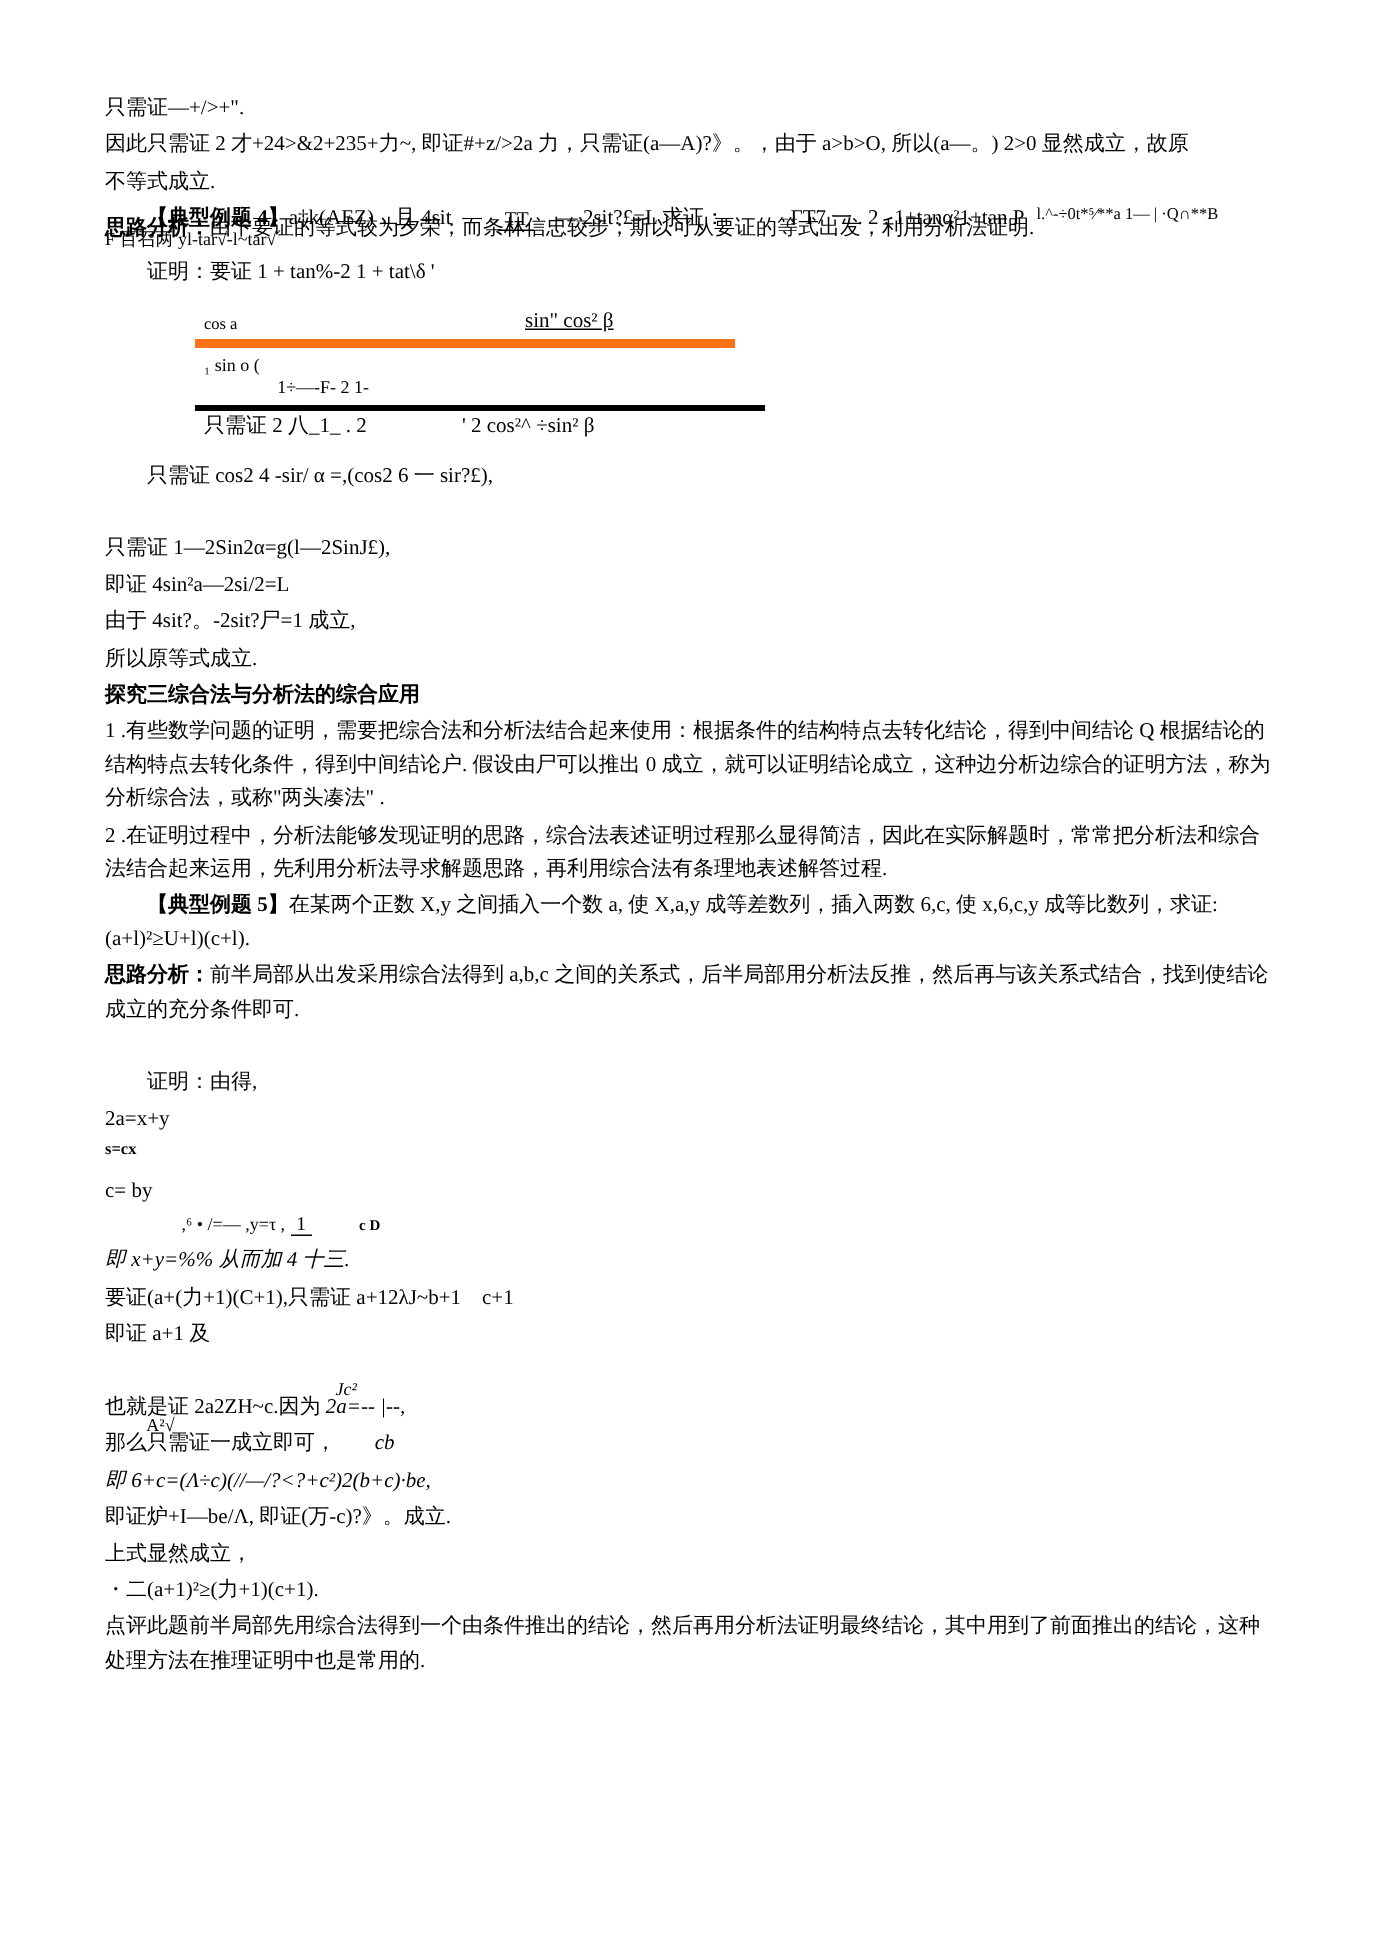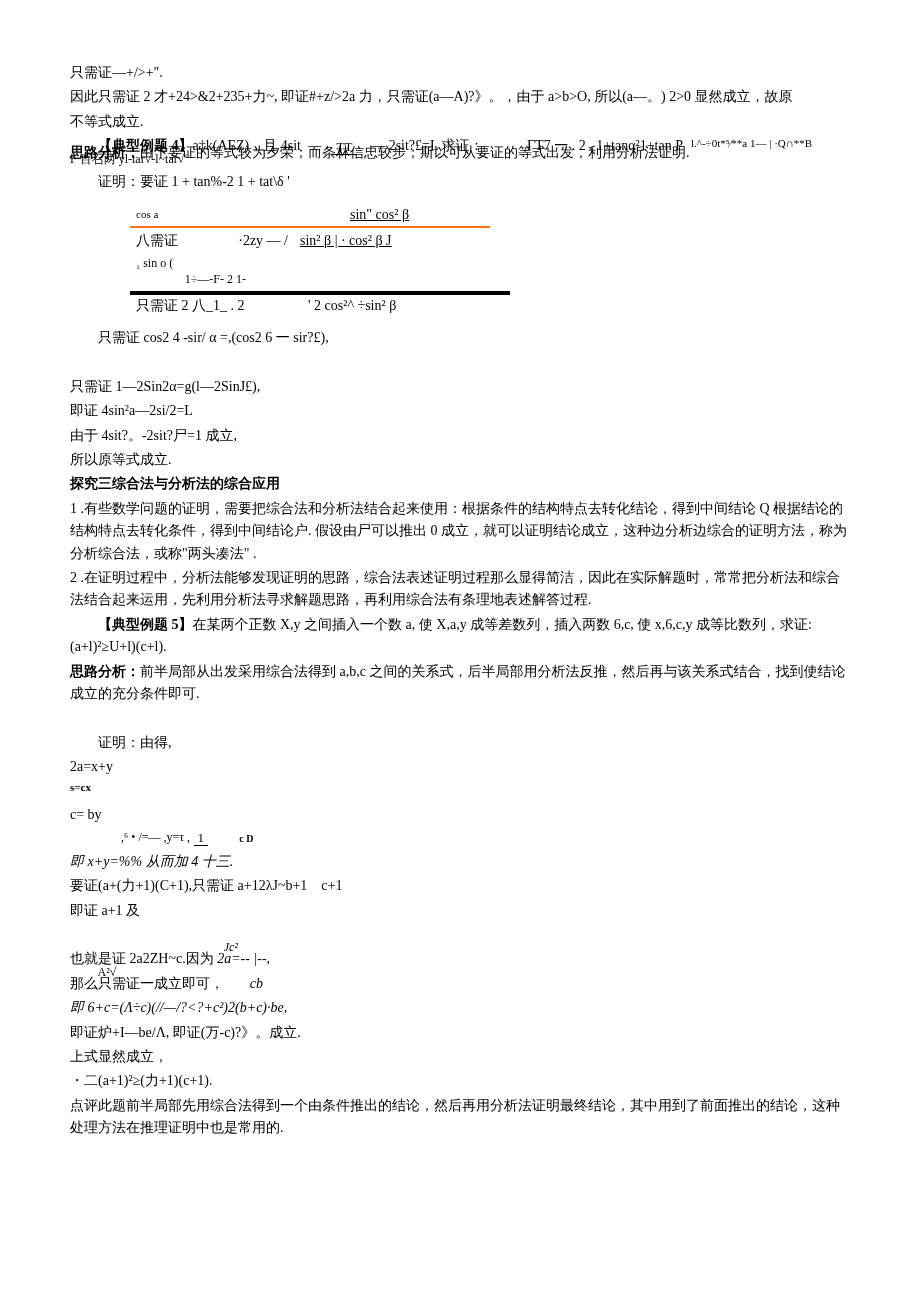--- a/index.html
+++ b/index.html
@@ -71,29 +71,24 @@
   <span style="position:relative; left:20px;margin-left:20px;">ΓT7 一 . 2 . 1+tanα²1+tan P</span>
   <span style="position:absolute; font-size:11px;">l.^-÷0t*⁵⁄**a  1— | ·Q∩**B</span>
 </p>
 <p style="margin-top:-18px;">
   <span class="bold">思路分析：</span><span>由卞要证的等式较为夕荣；而条林信忠较步；斯以可从要证的等式出发，利用分析法证明.</span>
 </p>
 <p style="margin-top:-16px; font-size:12px;">F 百召两 yl-tar√-l~tar√</p>
 <p class="indent">证明：要证 1 + tan%-2 1 + tat\δ '</p>
 
 <div style="margin: 10px 0 10px 60px;">
-  <div class="math-row" style="border-bottom:2px solid #f97316; width:360px;">
+  <div class="math-row" style="border-bottom:6px solid #f97316; width:360px;align-items:flex-end;">
     <div class="math-cell" style="width:40px; font-size:11px;">cos a</div>
     <div class="math-cell" style="width:150px;"></div>
     <div class="math-cell" style="text-decoration:underline;">sin" cos² β</div>
-  </div>
-  <div class="math-row">
-    <div class="math-cell" style="width:60px;">八需证</div>
-    <div class="math-cell" style="width:80px; text-align:right;">·2zy — /</div>
-    <div class="math-cell" style="text-decoration:underline;">sin² β | · cos² β J</div>
   </div>
   <div class="math-row" style="font-size:12px;">
     <div class="math-cell" style="width:90px; text-align:left;">₁ sin o (</div>
   </div>
   <div class="math-row" style="font-size:12px; margin-top:-6px;">
     <div class="math-cell" style="width:110px; text-align:right;">1÷—-F- 2 1-</div>
   </div>
   <div class="math-row" style="border-top:4px solid #000000; width:380px;">
     <div class="math-cell" style="width:160px;">只需证 2 八_1_ . 2</div>
     <div class="math-cell">' 2 cos²^ ÷sin² β</div>

